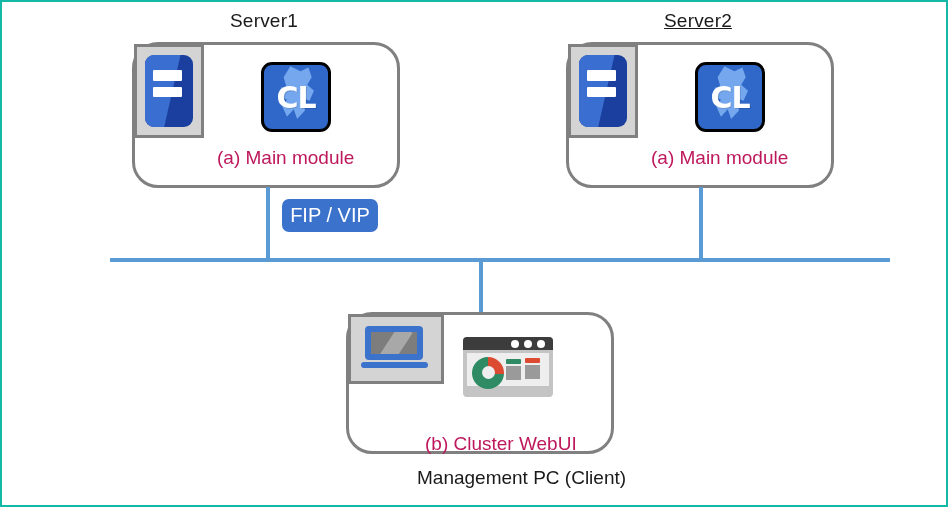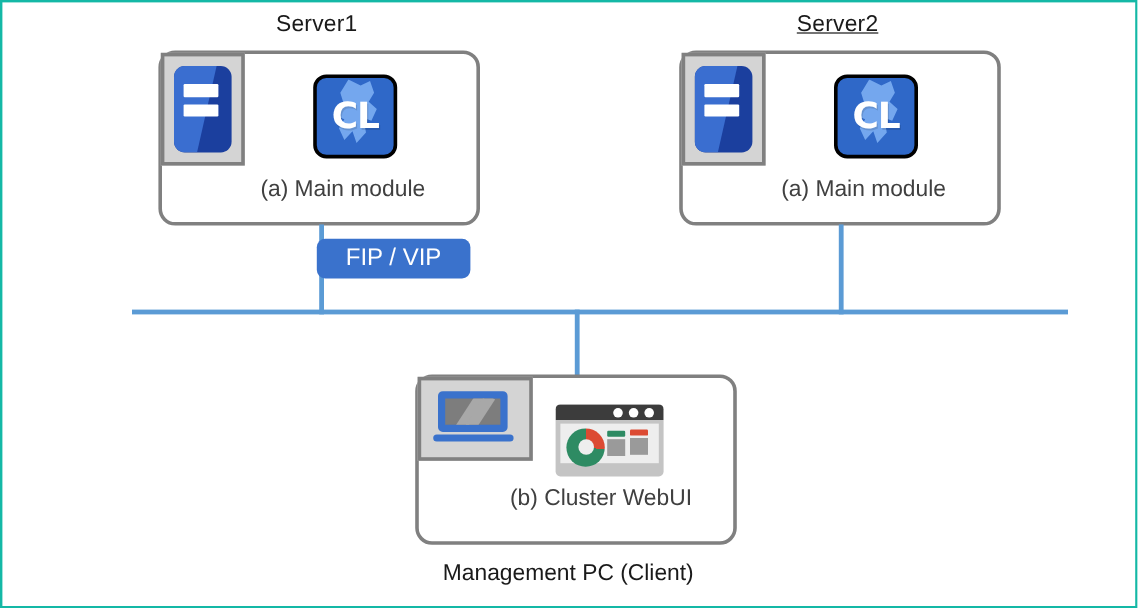--- a/index.html
+++ b/index.html
@@ -25,21 +25,21 @@
     font-size: 19px;
     color: #1a1a1a;
     white-space: nowrap;
     letter-spacing: 0.2px;
   }
 
   
   .node-box {
     position: absolute;
     border: 3px solid #808080;
-    border-radius: 14px;
+    border-radius: 26px;
     background: #ffffff;
     box-sizing: border-box;
   }
 
   
   .icon-tile {
     position: absolute;
     background: #d4d4d4;
     border: 3px solid #808080;
     box-sizing: border-box;
@@ -103,21 +103,21 @@
     font-family: "DejaVu Sans", sans-serif;
     font-size: 30px;
     letter-spacing: -1px;
     text-shadow: 1px 1px 0 rgba(0,0,0,0.12);
   }
 
   
   .box-caption {
     position: absolute;
     font-size: 19px;
-    color: #404040;
+    color: #be185d;
     white-space: nowrap;
   }
 
   
   .line-h {
     position: absolute;
     background: #5b9bd5;
     height: 4px;
   }
   .line-v {
@@ -246,20 +246,21 @@
   .browser .w1 .cap { background: #2e8b63; }
   .browser .w2 { left: 70%; top: 17%; }
   .browser .w2 .cap { background: #dc4a32; }
 
   
   .bottom-caption {
     position: absolute;
     font-size: 19px;
     color: #1a1a1a;
     white-space: nowrap;
+    margin-left: 48px;
   }
 </style>
 </head>
 <body>
 
 <div id="canvas">
 
   <div class="node-title" style="left:228px; top:8px;">Server1</div>
 
   <div class="node-box" style="left:130px; top:40px; width:268px; height:146px;">
@@ -301,21 +302,21 @@
   </div>
 
   <div class="line-v" style="left:264px; top:185px; height:75px;"></div>
 
   <div class="line-v" style="left:697px; top:185px; height:75px;"></div>
 
   <div class="line-h" style="left:108px; top:256px; width:780px;"></div>
 
   <div class="line-v" style="left:477px; top:256px; height:56px;"></div>
 
-  <div class="pill" style="left:262px; top:197px; width:128px; height:33px;">FIP / VIP</div>
+  <div class="pill" style="left:280px; top:197px; width:96px; height:33px;">FIP / VIP</div>
 
   <div class="node-box" style="left:344px; top:310px; width:268px; height:142px;">
 
     <div class="icon-tile" style="left:-1px; top:-1px; width:96px; height:70px;">
       <div class="laptop">
         <div class="lid">
           <div class="shine1"></div>
           <div class="shine2"></div>
         </div>
         <div class="base"></div>
@@ -334,18 +335,18 @@
           <div class="cap"></div>
           <div class="stem"></div>
         </div>
         <div class="widget w2">
           <div class="cap"></div>
           <div class="stem"></div>
         </div>
       </div>
     </div>
 
-    <div class="box-caption" style="left:76px; top:90px;">(b) Cluster WebUI</div>
+    <div class="box-caption" style="left:76px; top:118px;">(b) Cluster WebUI</div>
   </div>
 
   <div class="bottom-caption" style="left:367px; top:465px;">Management PC (Client)</div>
 
 </div>
 
 </body></html>

